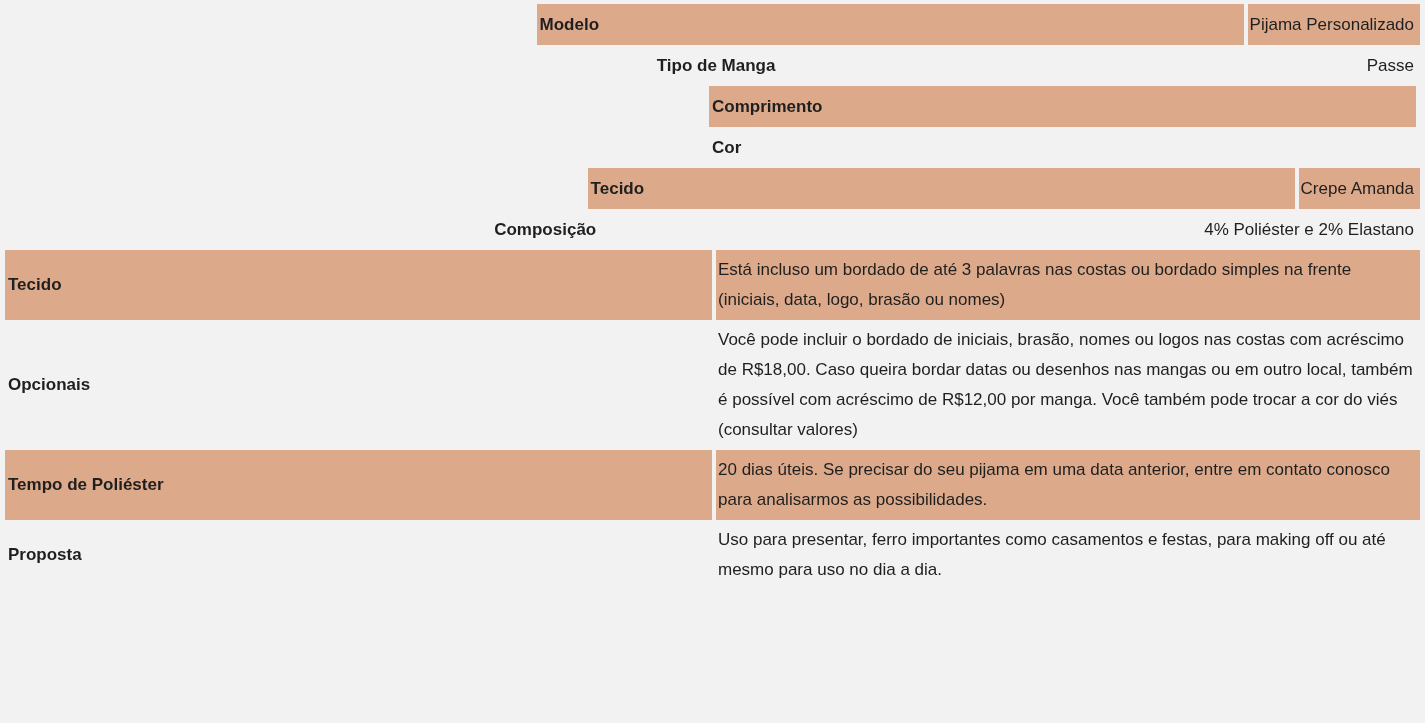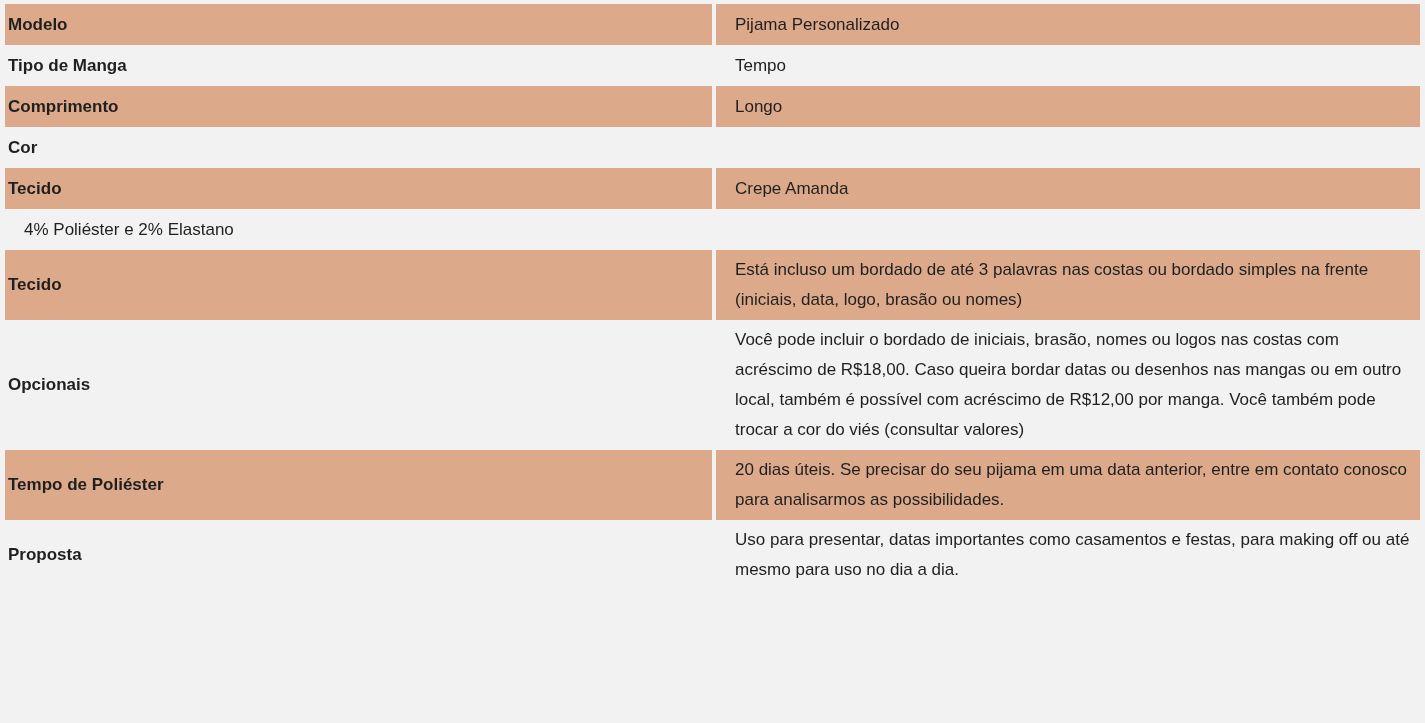--- a/index.html
+++ b/index.html
@@ -1,20 +1,20 @@
 <!DOCTYPE html>
 <html lang="pt-BR" style="--bg: #f2f2f2; --row-shaded: #dcaa8b; --text: #1f1f1f;"><head>
 <meta charset="utf-8">
 <style>
   :root {
     --bg: #f2f2f2;
     --row-shaded: #dcaa8b;
     --text: #1f1f1f;
   }
-  * { margin: 0; padding: 0; box-sizing: border-box; }
+  * { margin: 0; padding: 0; box-sizing: border-box; align-items: flex-end; }
   html, body {
     width: 1425px;
     height: 723px;
     overflow: hidden;
     background: var(--bg);
     font-family: "Liberation Sans", sans-serif;
     color: var(--text);
   }
   .spec-table {
     margin: 4px 5px 0 5px;
@@ -40,69 +40,69 @@
   .cell.label {
     width: 711px;
     flex: 0 0 711px;
     border-right: 4px solid var(--bg);
     padding-left: 3px;
     padding-right: 14px;
     font-weight: 700;
   }
   .cell.value {
     flex: 1 1 auto;
-    padding-left: 19px;
+    padding-left: 2px;
     padding-right: 6px;
   }
 </style>
 </head>
 <body>
 
 <div class="spec-table" id="spec-table">
   <div class="spec-row shaded">
     <div class="cell label">Modelo</div>
     <div class="cell value">Pijama Personalizado</div>
   </div>
 
   <div class="spec-row">
     <div class="cell label">Tipo de Manga</div>
-    <div class="cell value">Tempo</div>
+    <div class="cell value">Passe</div>
   </div>
 
   <div class="spec-row shaded">
     <div class="cell label">Comprimento</div>
-    <div class="cell value">Longo</div>
   </div>
 
   <div class="spec-row">
     <div class="cell label">Cor</div>
   </div>
 
   <div class="spec-row shaded">
     <div class="cell label">Tecido</div>
     <div class="cell value">Crepe Amanda</div>
   </div>
 
   <div class="spec-row">
+    <div class="cell label">Composição</div>
     <div class="cell value">4% Poliéster e 2% Elastano</div>
   </div>
 
   <div class="spec-row shaded">
     <div class="cell label">Tecido</div>
     <div class="cell value">Está incluso um bordado de até 3 palavras nas costas ou bordado simples na frente (iniciais, data, logo, brasão ou nomes)</div>
   </div>
 
   <div class="spec-row">
     <div class="cell label">Opcionais</div>
     <div class="cell value">Você pode incluir o bordado de iniciais, brasão, nomes ou logos nas costas com acréscimo de R$18,00. Caso queira bordar datas ou desenhos nas mangas ou em outro local, também é possível com acréscimo de R$12,00 por manga. Você também pode trocar a cor do viés (consultar valores)</div>
   </div>
 
   <div class="spec-row shaded">
     <div class="cell label">Tempo de Poliéster</div>
     <div class="cell value">20 dias úteis. Se precisar do seu pijama em uma data anterior, entre em contato conosco para analisarmos as possibilidades.</div>
   </div>
 
   <div class="spec-row">
     <div class="cell label">Proposta</div>
-    <div class="cell value">Uso para presentar, datas importantes como casamentos e festas, para making off ou até mesmo para uso no dia a dia.</div>
+    <div class="cell value">Uso para presentar, ferro importantes como casamentos e festas, para making off ou até mesmo para uso no dia a dia.</div>
   </div>
 
 </div>
 
 </body></html>

